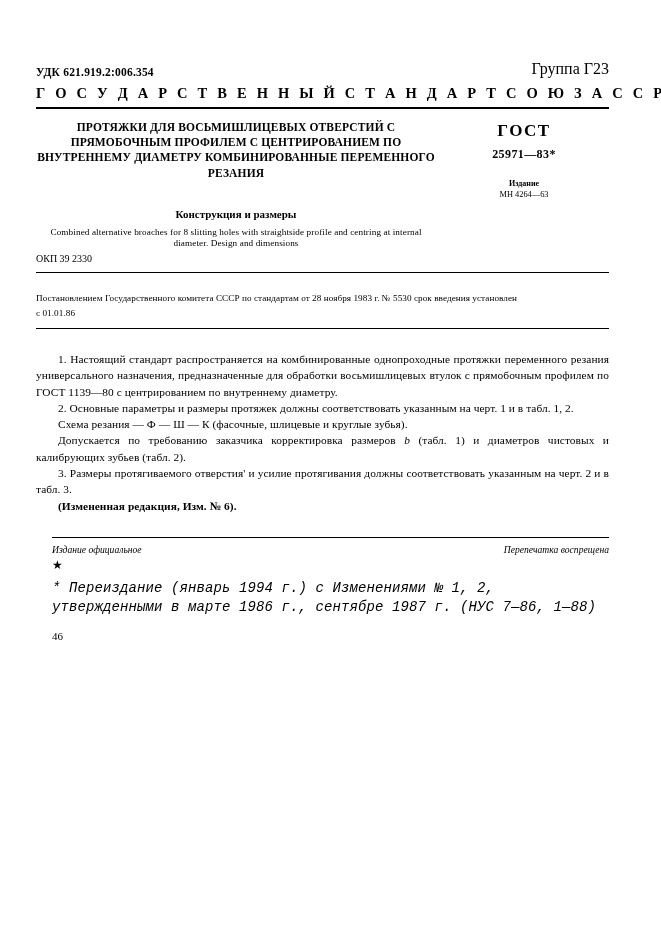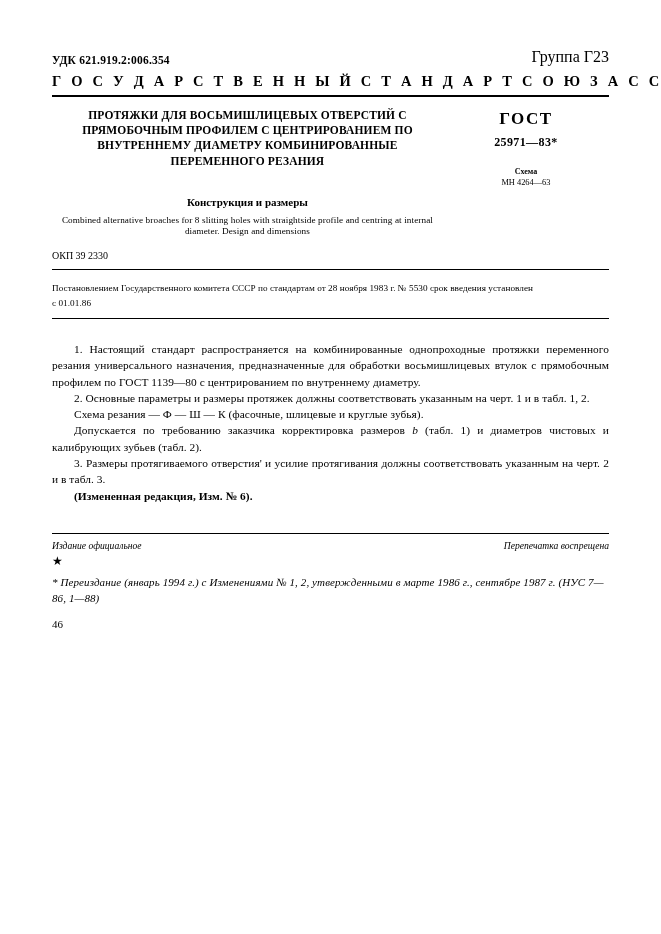--- a/index.html
+++ b/index.html
@@ -10,25 +10,25 @@
   body {
     width: 661px;
     height: 934px;
     font-family: "Liberation Serif", serif;
     color: #000000;
     position: relative;
     overflow: hidden;
   }
   .page {
     position: absolute;
-    left: 0; top: 0;
+    left: 0; top: 12px;
     width: 661px;
     height: 654px;
     box-sizing: border-box;
-    padding: 48px 52px 20px 52px;
+    padding: 48px 52px 20px 36px;
   }
 
   
   .udk-row {
     display: flex;
     align-items: flex-end;
     justify-content: space-between;
   }
   .udk {
     font-family: "Liberation Serif", serif;
@@ -99,31 +99,31 @@
     margin-top: 17px;
     font-size: 8px;
     font-weight: bold;
   }
   .vzamen-val {
     margin-top: 2px;
     font-size: 8.4px;
   }
 
   .okp {
-    margin-top: 12px;
+    margin-top: 3px;
     font-size: 10px;
   }
 
   .rule-thin {
     border-top: 1px solid #000;
     margin-top: 8px;
   }
 
   .postanov {
-    margin-top: 12px;
+    margin-top: 19px;
     font-size: 9.2px;
     line-height: 1.45;
     letter-spacing: 0.05px;
   }
   .postanov .right {
     display: block;
     margin-top: 1px;
   }
 
   .rule-thin2 {
@@ -162,24 +162,25 @@
     justify-content: space-between;
     font-size: 9.6px;
     font-style: italic;
   }
   .star {
     margin-top: 3px;
     font-size: 12px;
   }
   .footnote {
     margin-top: 6px;
-    font-size: 11px;
+    font-size: 14px;
     font-style: italic;
     line-height: 1.4;
     letter-spacing: 0.1px;
+    font-family: Liberation Mono, monospace;
   }
   .pagenum {
     margin-top: 12px;
     font-size: 11px;
   }
 </style>
 </head>
 <body>
 
 <div class="page">
@@ -193,21 +194,21 @@
 
   <div class="title-block">
     <div class="title-left">
       <div class="maintitle">ПРОТЯЖКИ ДЛЯ ВОСЬМИШЛИЦЕВЫХ ОТВЕРСТИЙ С ПРЯМОБОЧНЫМ ПРОФИЛЕМ С ЦЕНТРИРОВАНИЕМ ПО ВНУТРЕННЕМУ ДИАМЕТРУ КОМБИНИРОВАННЫЕ ПЕРЕМЕННОГО РЕЗАНИЯ</div>
       <div class="subtitle">Конструкция и размеры</div>
       <div class="eng">Combined alternative broaches for 8 slitting holes with straightside profile and centring at internal diameter. Design and dimensions</div>
     </div>
     <div class="title-right">
       <div class="gost-word">ГОСТ</div>
       <div class="gost-num">25971—83*</div>
-      <div class="vzamen">Схема</div>
+      <div class="vzamen">Издание</div>
       <div class="vzamen-val">МН 4264—63</div>
     </div>
   </div>
 
   <div class="okp">ОКП 39 2330</div>
 
   <div class="rule-thin"></div>
 
   <div class="postanov">
     <span>Постановлением  Государственного  комитета  СССР  по   стандартам от 28 ноября 1983 г. № 5530 срок введения установлен</span>

